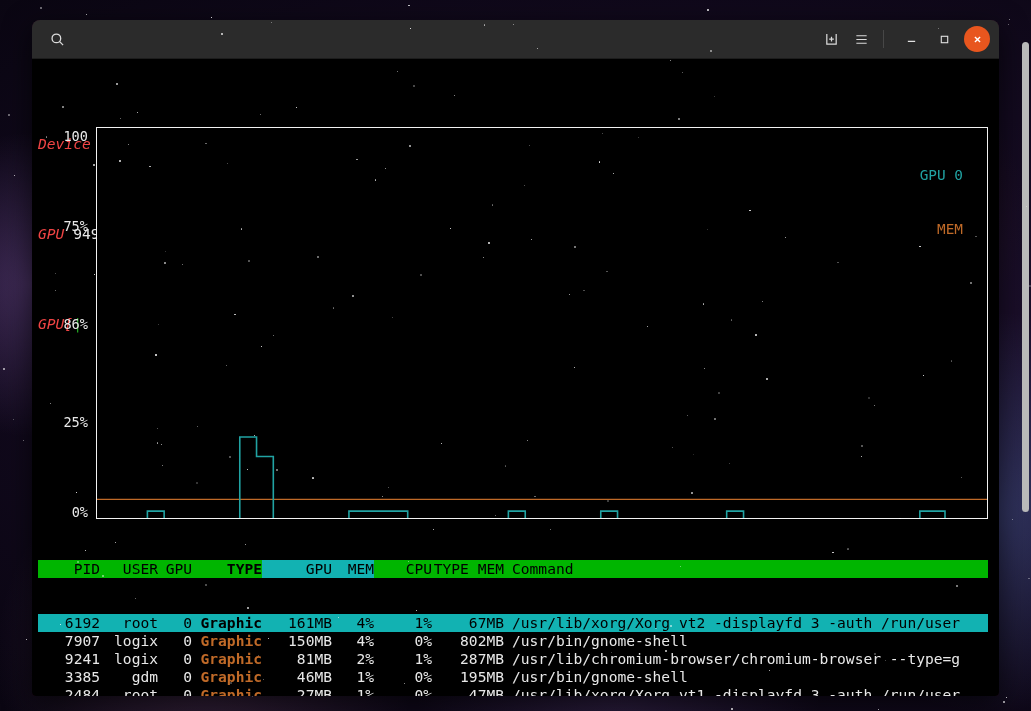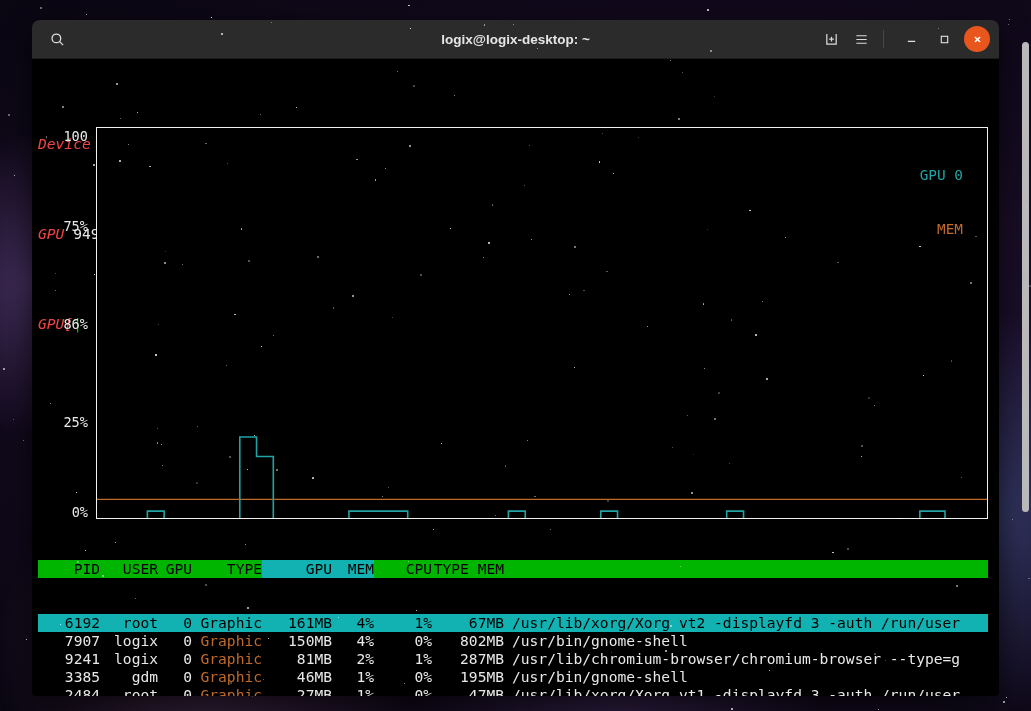--- a/index.html
+++ b/index.html
@@ -148,21 +148,21 @@
   .thead { height: 18px; display: flex; background: #00b500; color: #000; }
   .thead .seg-sorted { background: #12b2b2; }
   .trow { height: 18px; display: flex; color: #e8e8e8; }
   .trow.selected { background: #12b2b2; color: #000; }
   .trow.selected .c-orange { color: #000; }
   .col { display: inline-block; text-align: right; white-space: pre; overflow: hidden; }
   .col.l { text-align: left; }
   .c-pid   { width: 62px; }
   .c-user  { width: 58px; }
   .c-gpu   { width: 34px; }
-  .c-type  { width: 70px; }
+  .c-type  { width: 70px; font-weight: bold; }
   .c-gmem  { width: 70px; }
   .c-mpct  { width: 42px; }
   .c-cpu   { width: 58px; }
   .c-host  { width: 72px; }
   .c-cmd   { flex: 1; padding-left: 8px; }
 
   
   #fbar {
     position: absolute;
     left: 6px;
@@ -200,21 +200,20 @@
     <div id="titlebar">
       <div class="tb-left">
         <div class="tb-btn">
           <svg width="15" height="15" viewBox="0 0 16 16" fill="none" stroke="#dcdcdc" stroke-width="1.4">
             <circle cx="6.8" cy="6.8" r="4.6"></circle>
             <line x1="10.3" y1="10.3" x2="14" y2="14"></line>
           </svg>
         </div>
       </div>
 
-      <div class="tb-title">logix@logix-desktop: ~</div>
 
       <div class="tb-right">
         <div class="tb-btn">
           <svg width="15" height="15" viewBox="0 0 16 16" fill="none" stroke="#dcdcdc" stroke-width="1.3">
             <path d="M3 2 L3 13 L13 13 L13 2"></path>
             <line x1="8" y1="5" x2="8" y2="10"></line>
             <line x1="5.5" y1="7.5" x2="10.5" y2="7.5"></line>
           </svg>
         </div>
         <div class="tb-btn">
@@ -265,21 +264,21 @@
           </svg>
           <div class="legend" style="top:2px;">
             <div style="color:#21a3a3">GPU 0</div>
             <div style="color:#c06a28">MEM</div>
           </div>
         </div>
       </div>
 
       
       <div id="proc">
-        <div class="thead" id="thead"><div class="col c-pid">PID</div><div class="col c-user">USER</div><div class="col c-gpu">GPU</div><div class="col c-type">TYPE</div><div class="col c-gmem seg-sorted">GPU</div><div class="col c-mpct seg-sorted">MEM</div><div class="col c-cpu">CPU</div><div class="col c-host">TYPE MEM</div></div>
+        <div class="thead" id="thead"><div class="col c-pid">PID</div><div class="col c-user">USER</div><div class="col c-gpu">GPU</div><div class="col c-type">TYPE</div><div class="col c-gmem seg-sorted">GPU</div><div class="col c-mpct seg-sorted">MEM</div><div class="col c-cpu">CPU</div><div class="col c-host">TYPE MEM</div><div class="col c-cmd l">Command</div></div>
         <div id="tbody"><div class="trow selected"><div class="col c-pid">6192</div><div class="col c-user">root</div><div class="col c-gpu">0</div><div class="col c-type c-orange">Graphic</div><div class="col c-gmem">161MB</div><div class="col c-mpct">4%</div><div class="col c-cpu">1%</div><div class="col c-host">67MB</div><div class="col c-cmd l">/usr/lib/xorg/Xorg vt2 -displayfd 3 -auth /run/user</div></div><div class="trow"><div class="col c-pid">7907</div><div class="col c-user">logix</div><div class="col c-gpu">0</div><div class="col c-type c-orange">Graphic</div><div class="col c-gmem">150MB</div><div class="col c-mpct">4%</div><div class="col c-cpu">0%</div><div class="col c-host">802MB</div><div class="col c-cmd l">/usr/bin/gnome-shell</div></div><div class="trow"><div class="col c-pid">9241</div><div class="col c-user">logix</div><div class="col c-gpu">0</div><div class="col c-type c-orange">Graphic</div><div class="col c-gmem">81MB</div><div class="col c-mpct">2%</div><div class="col c-cpu">1%</div><div class="col c-host">287MB</div><div class="col c-cmd l">/usr/lib/chromium-browser/chromium-browser --type=g</div></div><div class="trow"><div class="col c-pid">3385</div><div class="col c-user">gdm</div><div class="col c-gpu">0</div><div class="col c-type c-orange">Graphic</div><div class="col c-gmem">46MB</div><div class="col c-mpct">1%</div><div class="col c-cpu">0%</div><div class="col c-host">195MB</div><div class="col c-cmd l">/usr/bin/gnome-shell</div></div><div class="trow"><div class="col c-pid">2484</div><div class="col c-user">root</div><div class="col c-gpu">0</div><div class="col c-type c-orange">Graphic</div><div class="col c-gmem">27MB</div><div class="col c-mpct">1%</div><div class="col c-cpu">0%</div><div class="col c-host">47MB</div><div class="col c-cmd l">/usr/lib/xorg/Xorg vt1 -displayfd 3 -auth /run/user</div></div></div>
       </div>
 
       
     </div>
   </div>
 
   <div id="scrollbar"></div>
 <div class="star" style="width: 2.00778px; height: 2.00778px; left: 709.731px; top: 50.2878px; opacity: 0.61;"></div>
     <div class="star" style="width: 1.37113px; height: 1.37113px; left: 860.764px; top: 456.058px; opacity: 0.9;"></div>

